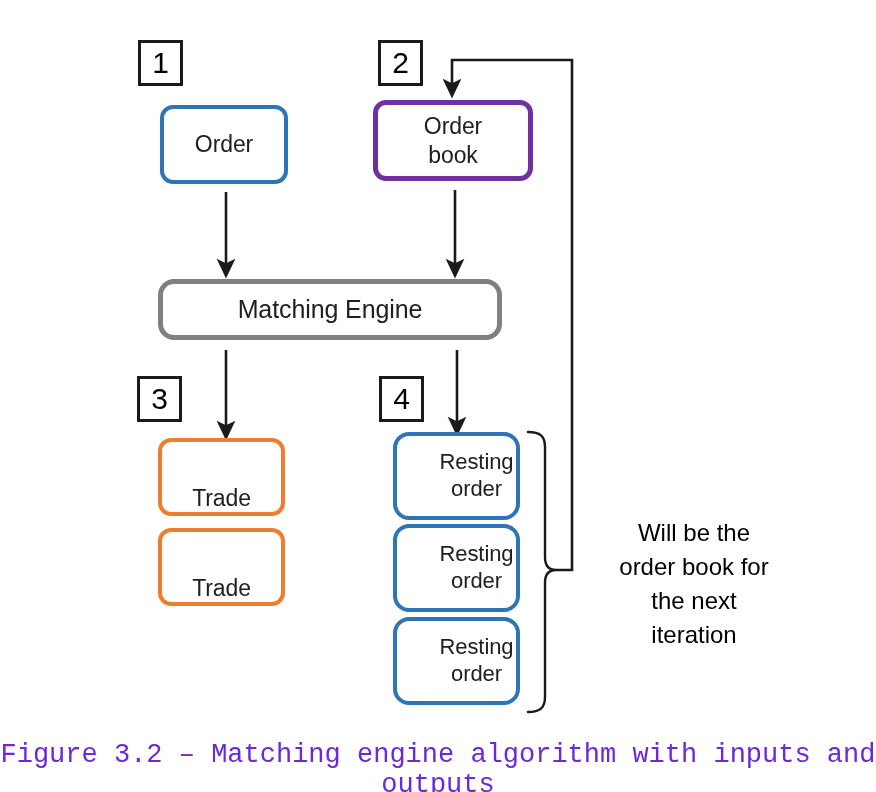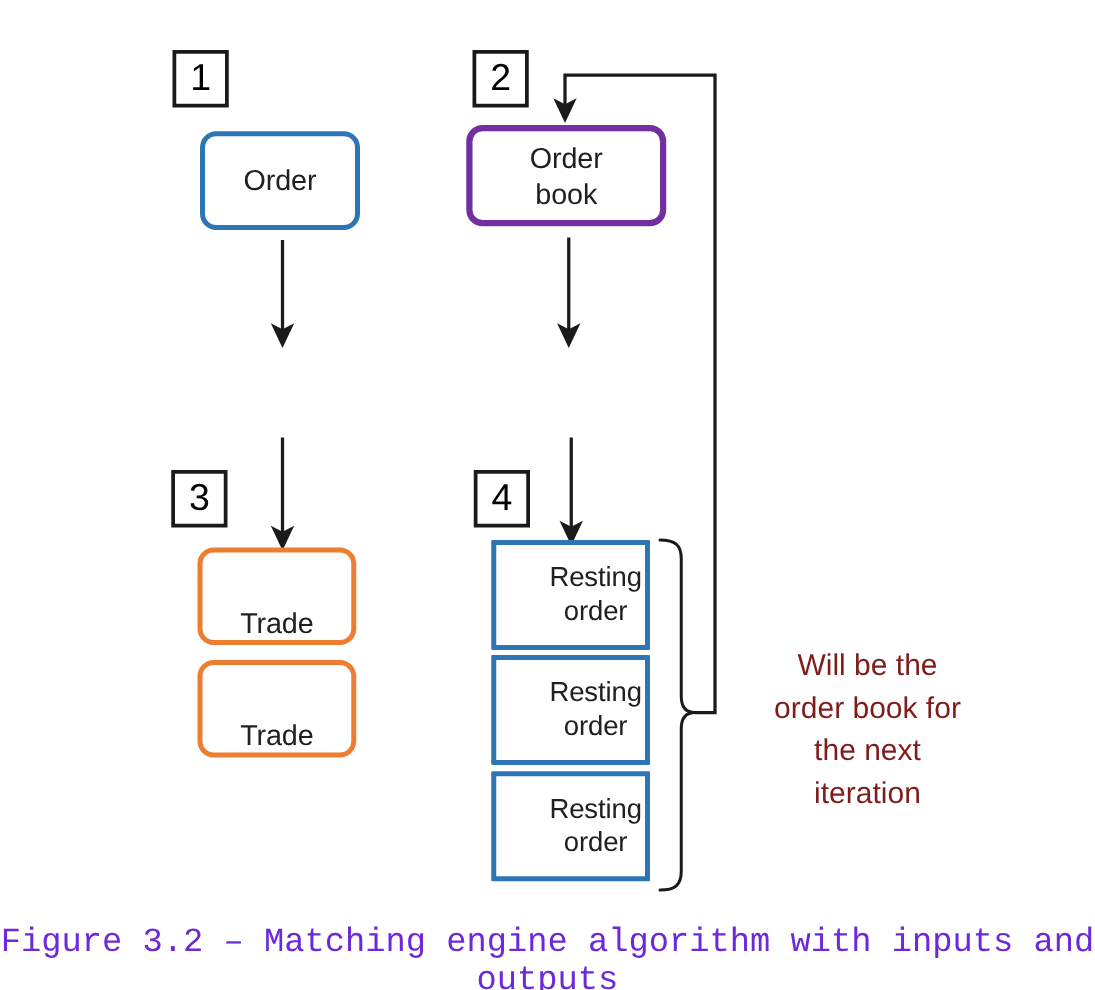--- a/index.html
+++ b/index.html
@@ -47,41 +47,41 @@
     font-size: 23px;
     line-height: 1.22;
     color: #202020;
     font-family: "Liberation Sans", sans-serif;
     letter-spacing: -0.1px;
   }
   .node-order      { border: 4px solid #2E75B6; }
   .node-orderbook  { border: 5px solid #7030A0; }
   .node-engine     { border: 5px solid #808080; border-radius: 16px; font-size: 25px; }
   .node-trade      { border: 4px solid #ED7D31; align-items: flex-end; }
-  .node-resting    { border: 4px solid #2E75B6; border-radius: 1px; font-size: 22px; padding-left: 40px; }
+  .node-resting    { border: 4px solid #2E75B6; border-radius: 16px; font-size: 22px; padding-left: 40px; }
 
   .node-label { display: block; white-space: pre-line; }
 
   
   #connectors {
     position: absolute;
     left: 0;
     top: 0;
     width: 876px;
     height: 792px;
     pointer-events: none;
   }
 
   
   .annotation {
     position: absolute;
     text-align: center;
     font-size: 24px;
     line-height: 1.42;
-    color: #7f1d1d;
+    color: #000000;
     font-family: "Liberation Sans", sans-serif;
     white-space: pre-line;
   }
 
   
   .caption {
     position: absolute;
     text-align: center;
     font-family: Liberation Mono, monospace;
     font-size: 27px;
@@ -141,20 +141,23 @@
 
   <div class="node node-order" style="left:160px; top:105px; width:128px; height:79px;">
     <span class="node-label">Order</span>
   </div>
 
   <div class="node node-orderbook" style="left:373px; top:100px; width:160px; height:81px;">
     <span class="node-label">Order
 book</span>
   </div>
 
+  <div class="node node-engine" style="left:158px; top:279px; width:344px; height:61px;">
+    <span class="node-label">Matching Engine</span>
+  </div>
 
   <div class="node node-trade" style="left:158px; top:438px; width:127px; height:78px;">
     <span class="node-label">Trade</span>
   </div>
 
   <div class="node node-trade" style="left:158px; top:528px; width:127px; height:78px;">
     <span class="node-label">Trade</span>
   </div>
 
   <div class="node node-resting" style="left:393px; top:432px; width:127px; height:88px;">

